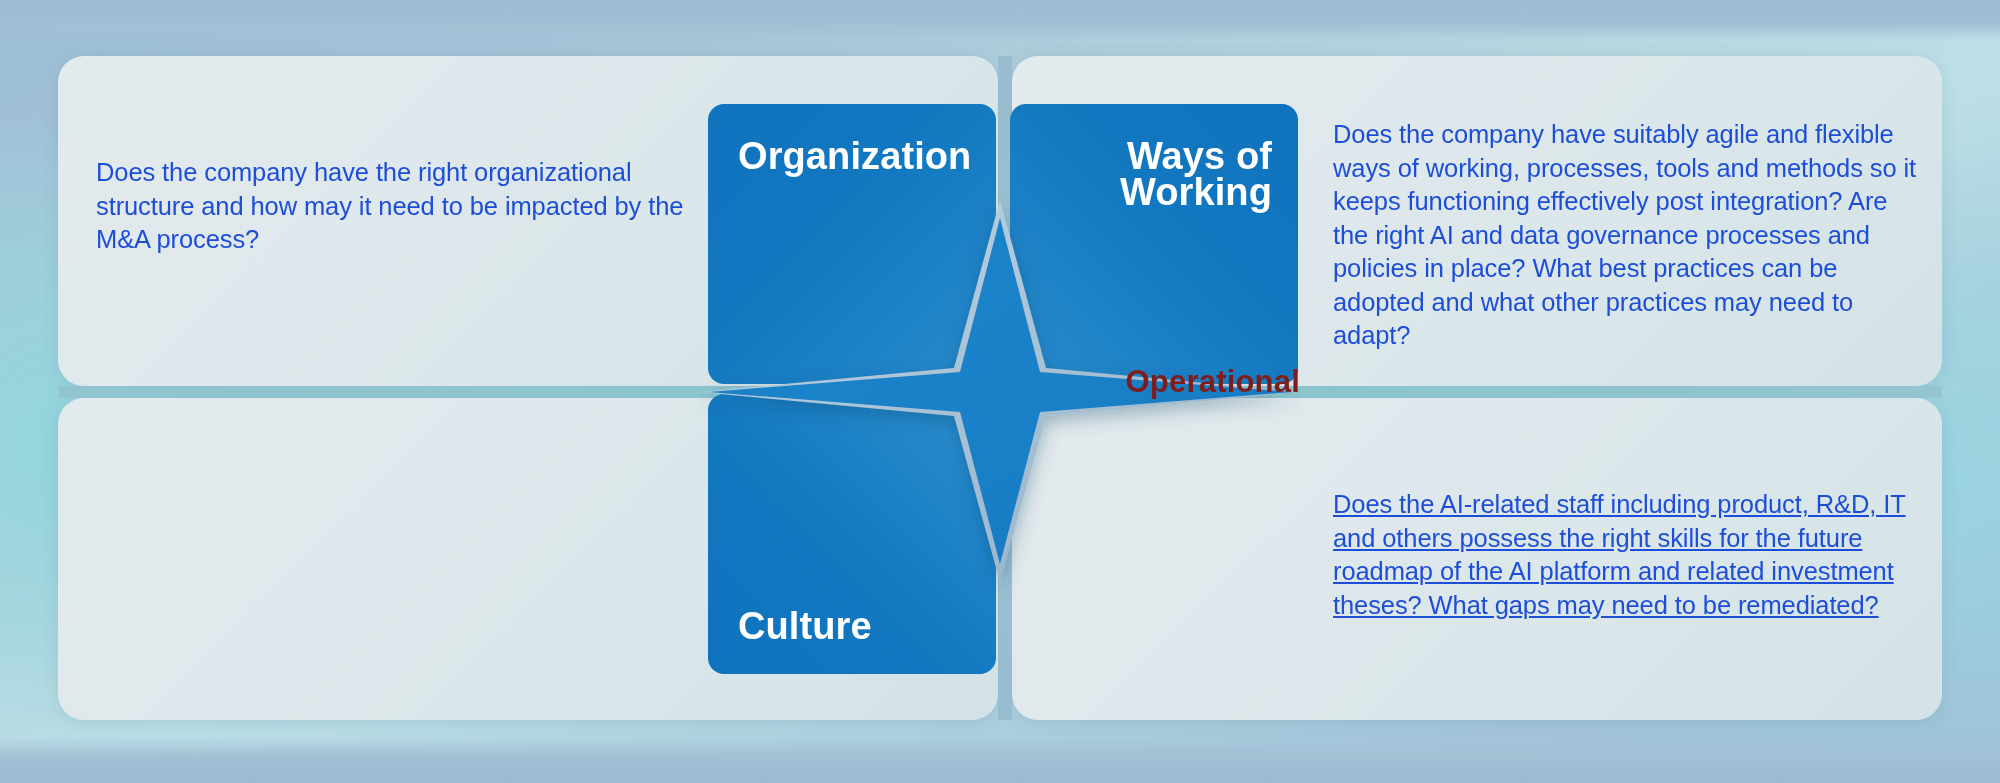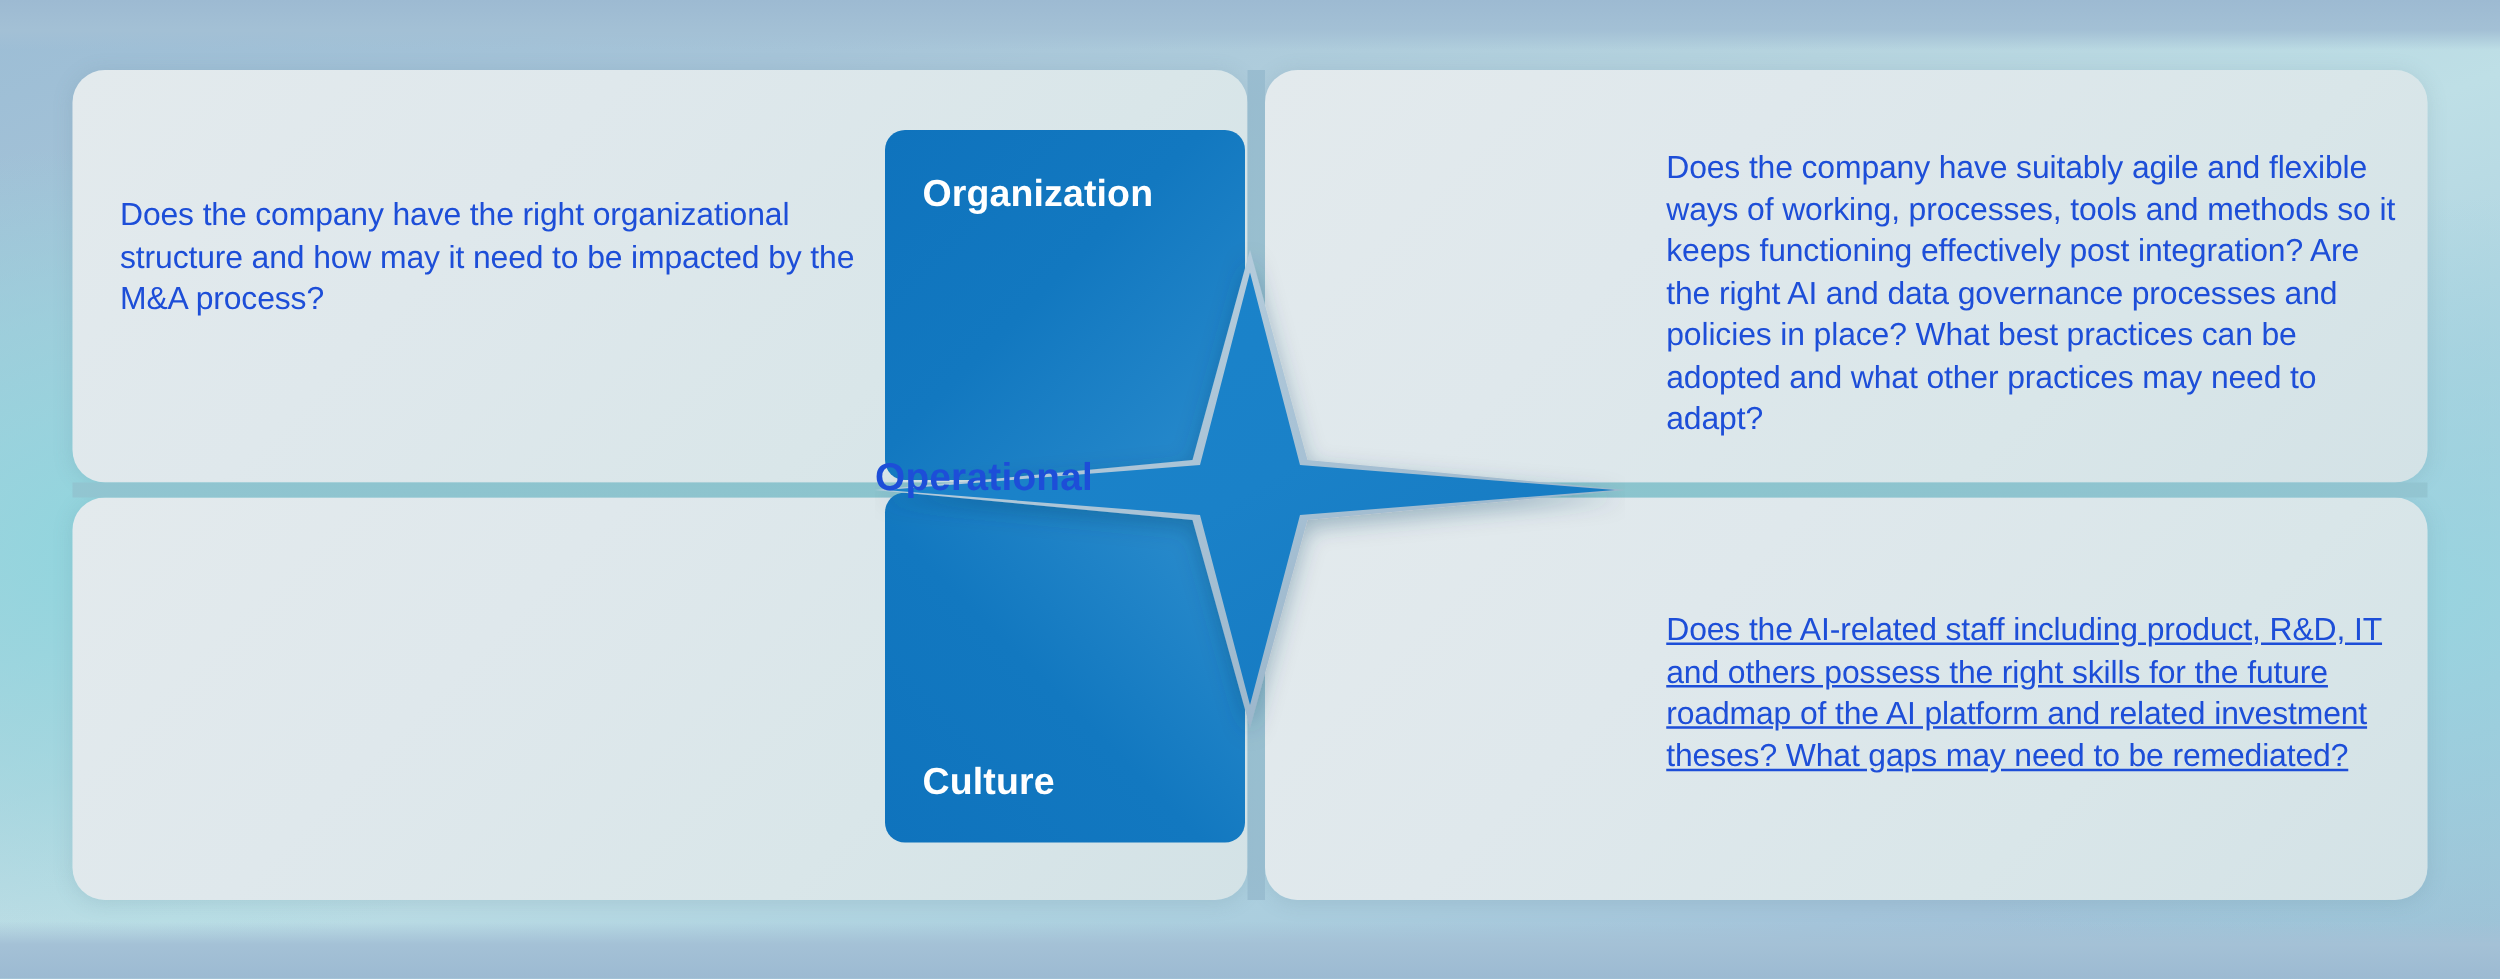--- a/index.html
+++ b/index.html
@@ -72,40 +72,40 @@
     overflow:hidden;
   }
   .tile-tl{left:8px;  top:8px;   background:linear-gradient(135deg,#0f73bd 0%,#1278c0 45%,#2a8ccd 100%);}
   .tile-tr{left:310px;top:8px;   background:linear-gradient(225deg,#0f73bd 0%,#1278c0 45%,#2a8ccd 100%);}
   .tile-bl{left:8px;  top:298px; background:linear-gradient(45deg,#0f73bd 0%,#1278c0 45%,#2f90cf 100%);}
   .tile-br{left:310px;top:298px; background:linear-gradient(315deg,#0f73bd 0%,#1278c0 45%,#2a8ccd 100%);}
 
   .tile-label{
     position:absolute;
     color:#ffffff;
-    font-size:30px;
+    font-size:38px;
     font-weight:bold;
     line-height:36px;
     letter-spacing:0.1px;
   }
   .lb-tl{left:30px;  top:34px;  text-align:left;}
   .lb-tr{right:26px; top:34px;  text-align:right;}
   .lb-bl{left:30px;  bottom:30px;text-align:left;margin-top:36px;}
   .lb-br{right:26px; bottom:30px;text-align:right;}
 
   
   #star-svg{
     position:absolute;left:0;top:0;width:600px;height:588px;
     pointer-events:none;
   }
   .star-center-label{
     position:absolute;
     left:0;top:268px;width:600px;
-    text-align:left;
-    color:#1d4ed8;
+    text-align:right;
+    color:#7f1d1d;
     font-size:31px;
     font-weight:bold;
     letter-spacing:0.2px;
   }
 
   
   .vgap{
     position:absolute;left:998px;top:56px;width:14px;height:664px;
     background:linear-gradient(180deg,rgba(150,186,206,0.85) 0%,rgba(143,190,203,0.75) 50%,rgba(150,186,206,0.85) 100%);
   }
@@ -136,20 +136,24 @@
   <div class="panel-text pt-tl">Does the company have the right organizational structure and how may it need to be impacted by the M&amp;A process?</div>
   <div class="panel-text pt-tr">Does the company have suitably agile and flexible ways of working, processes, tools and methods so it keeps functioning effectively post integration? Are the right AI and data governance processes and policies in place? What best practices can be adopted and what other practices may need to adapt?</div>
   <div class="panel-text pt-br">Does the AI-related staff including product, R&amp;D, IT and others possess the right skills for the future roadmap of the AI platform and related investment theses? What gaps may need to be remediated?</div>
 
   <div id="cluster">
 
     <div class="tile tile-tl">
       <div class="tile-label lb-tl">Organization</div>
     </div>
 
+    <div class="tile tile-tr">
+      <div class="tile-label lb-tr" style="white-space:pre-line;">Ways of
+Working</div>
+    </div>
 
     <div class="tile tile-bl">
       <div class="tile-label lb-bl">Culture</div>
     </div>
 
 
     <svg id="star-svg" viewBox="0 0 600 588">
       <defs>
         <linearGradient id="starGrad" x1="0" y1="0" x2="1" y2="1">
           <stop offset="0%" stop-color="#1a84cb"></stop>

